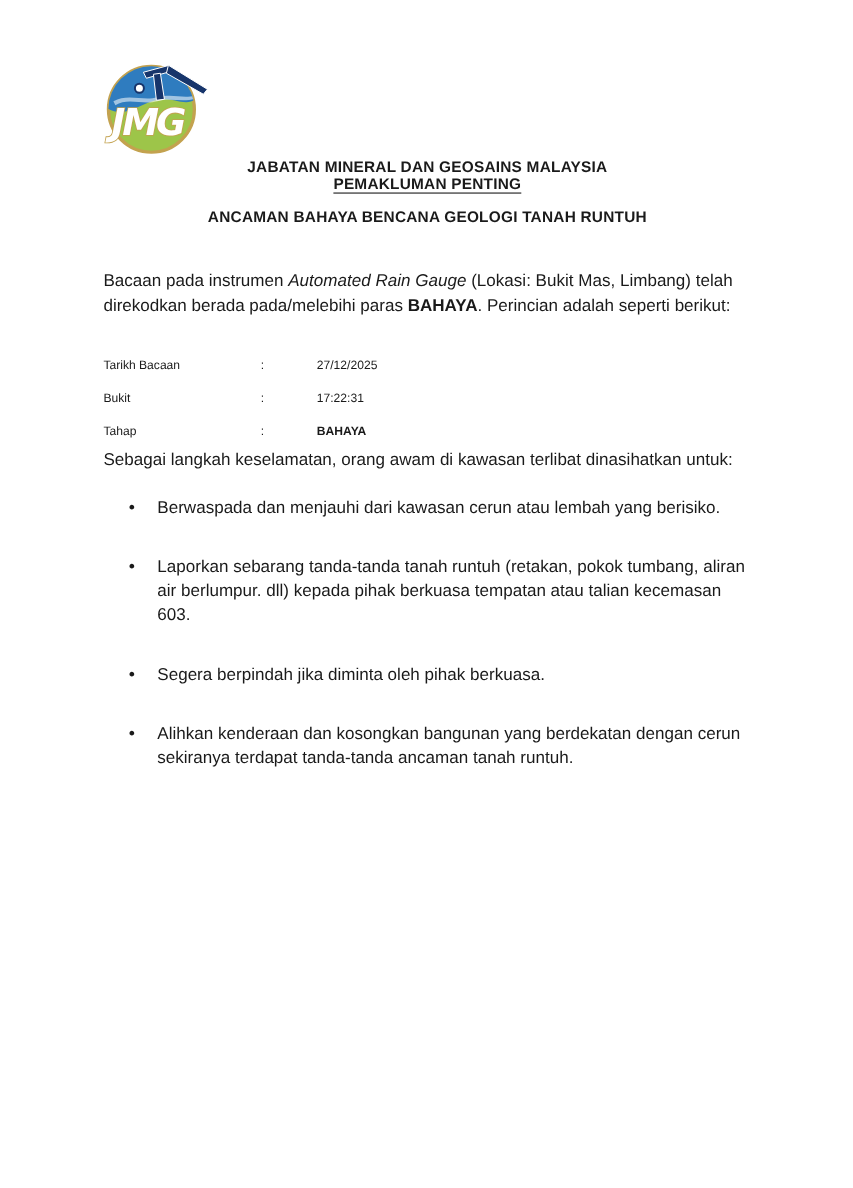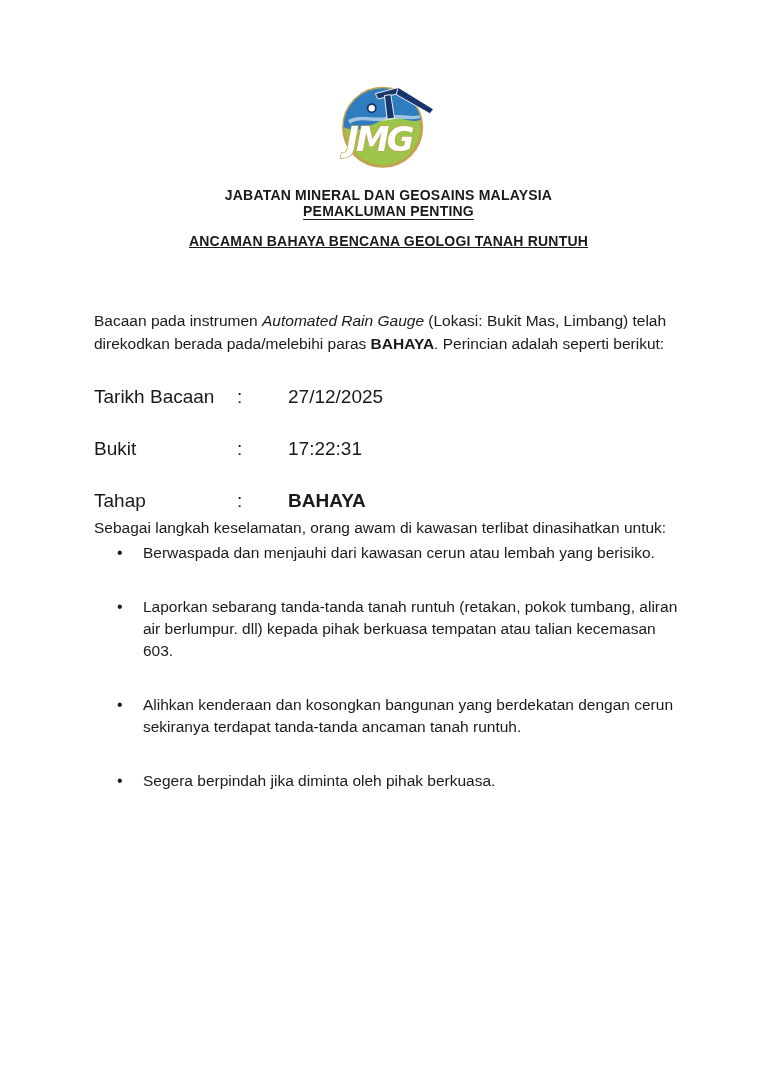--- a/index.html
+++ b/index.html
@@ -14,64 +14,62 @@
   }
   .page {
     position: relative;
     width: 775px;
     height: 1080px;
     background: #ffffff;
     padding: 0 92px 0 94px;
   }
   
   .logo-wrap {
-    padding-top: 80px;
+    padding-top: 52px;
     display: flex;
-    justify-content: center;
   }
   .logo-wrap svg { display: block; }
   
   .hdr {
     text-align: center;
     font-size: 14px;
     font-weight: bold;
     line-height: 16px;
     letter-spacing: 0.2px;
     color: #1a1a1a;
   }
-  .hdr-1 { margin-top: 16px; }
+  .hdr-1 { margin-top: 0; }
   .hdr-2 { text-decoration: underline; text-underline-offset: 3px; }
-  .hdr-3 { margin-top: 14px; text-decoration: underline; }
+  .hdr-3 { margin-top: 14px; }
   
   .intro {
-    margin-top: 60px;
+    margin-top: 39px;
     font-size: 15.5px;
     line-height: 23px;
   }
   .intro .it { font-style: italic; }
   .intro .bd { font-weight: bold; }
   
   .details {
     margin-top: 27px;
   }
   .detail-row {
     display: grid;
     grid-template-columns: 143px 51px 1fr;
-    font-size: 19px;
+    font-size: 11px;
     line-height: 30px;
-    margin-top: 22px;
   }
   .detail-row .value.bd { font-weight: bold; }
   
   .advisory {
     font-size: 15.5px;
     line-height: 23px;
   }
   ul.bullets {
-    margin-top: 3px;
+    margin-top: 21px;
     margin-left: 49px;
     list-style: none;
   }
   ul.bullets li {
     position: relative;
     font-size: 15.5px;
     line-height: 22px;
     margin-bottom: 32px;
     max-width: 545px;
   }
@@ -137,17 +135,17 @@
       <span class="sep">:</span>
       <span class="value bd">BAHAYA</span>
     </div>
   </div>
 
   <p class="advisory">Sebagai langkah keselamatan, orang awam di kawasan terlibat dinasihatkan untuk:</p>
 
   <ul class="bullets">
     <li>Berwaspada dan menjauhi dari kawasan cerun atau lembah yang berisiko.</li>
     <li>Laporkan sebarang tanda-tanda tanah runtuh (retakan, pokok tumbang, aliran air berlumpur. dll) kepada pihak berkuasa tempatan atau talian kecemasan 603.</li>
+    <li>Segera berpindah jika diminta oleh pihak berkuasa.</li>
     <li>Alihkan kenderaan dan kosongkan bangunan yang berdekatan dengan cerun sekiranya terdapat tanda-tanda ancaman tanah runtuh.</li>
-    <li>Segera berpindah jika diminta oleh pihak berkuasa.</li>
   </ul>
 
 </div>
 
 </body></html>

